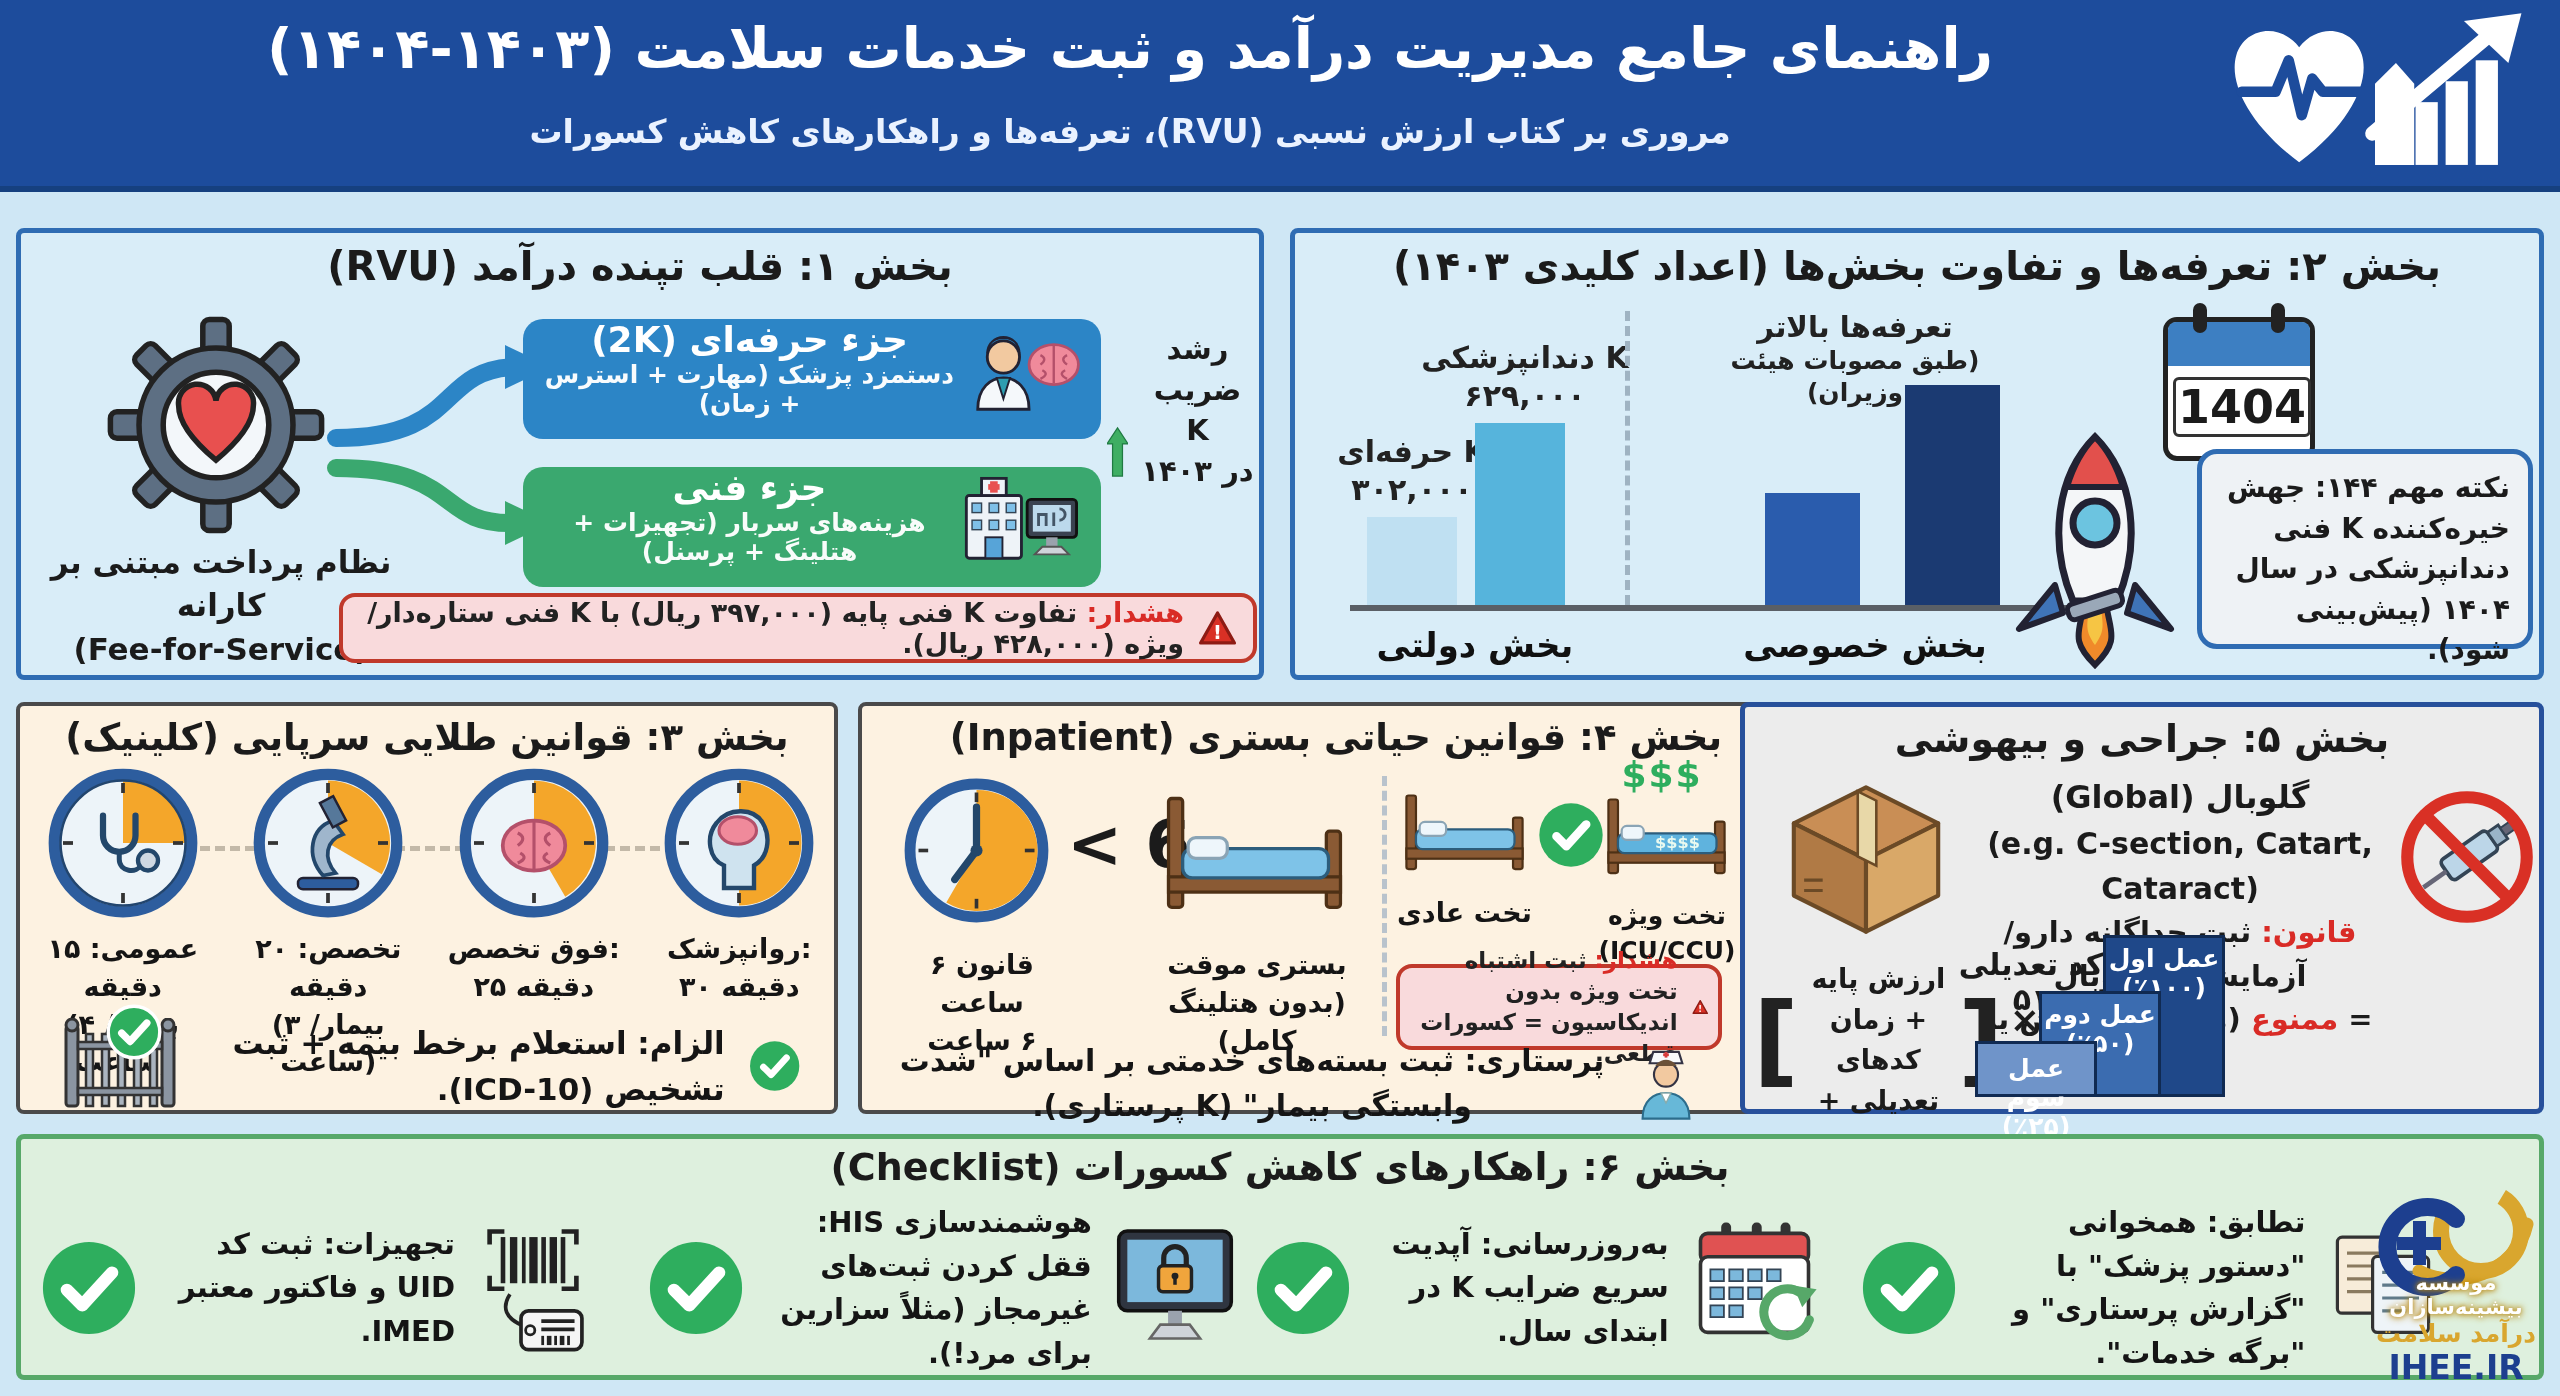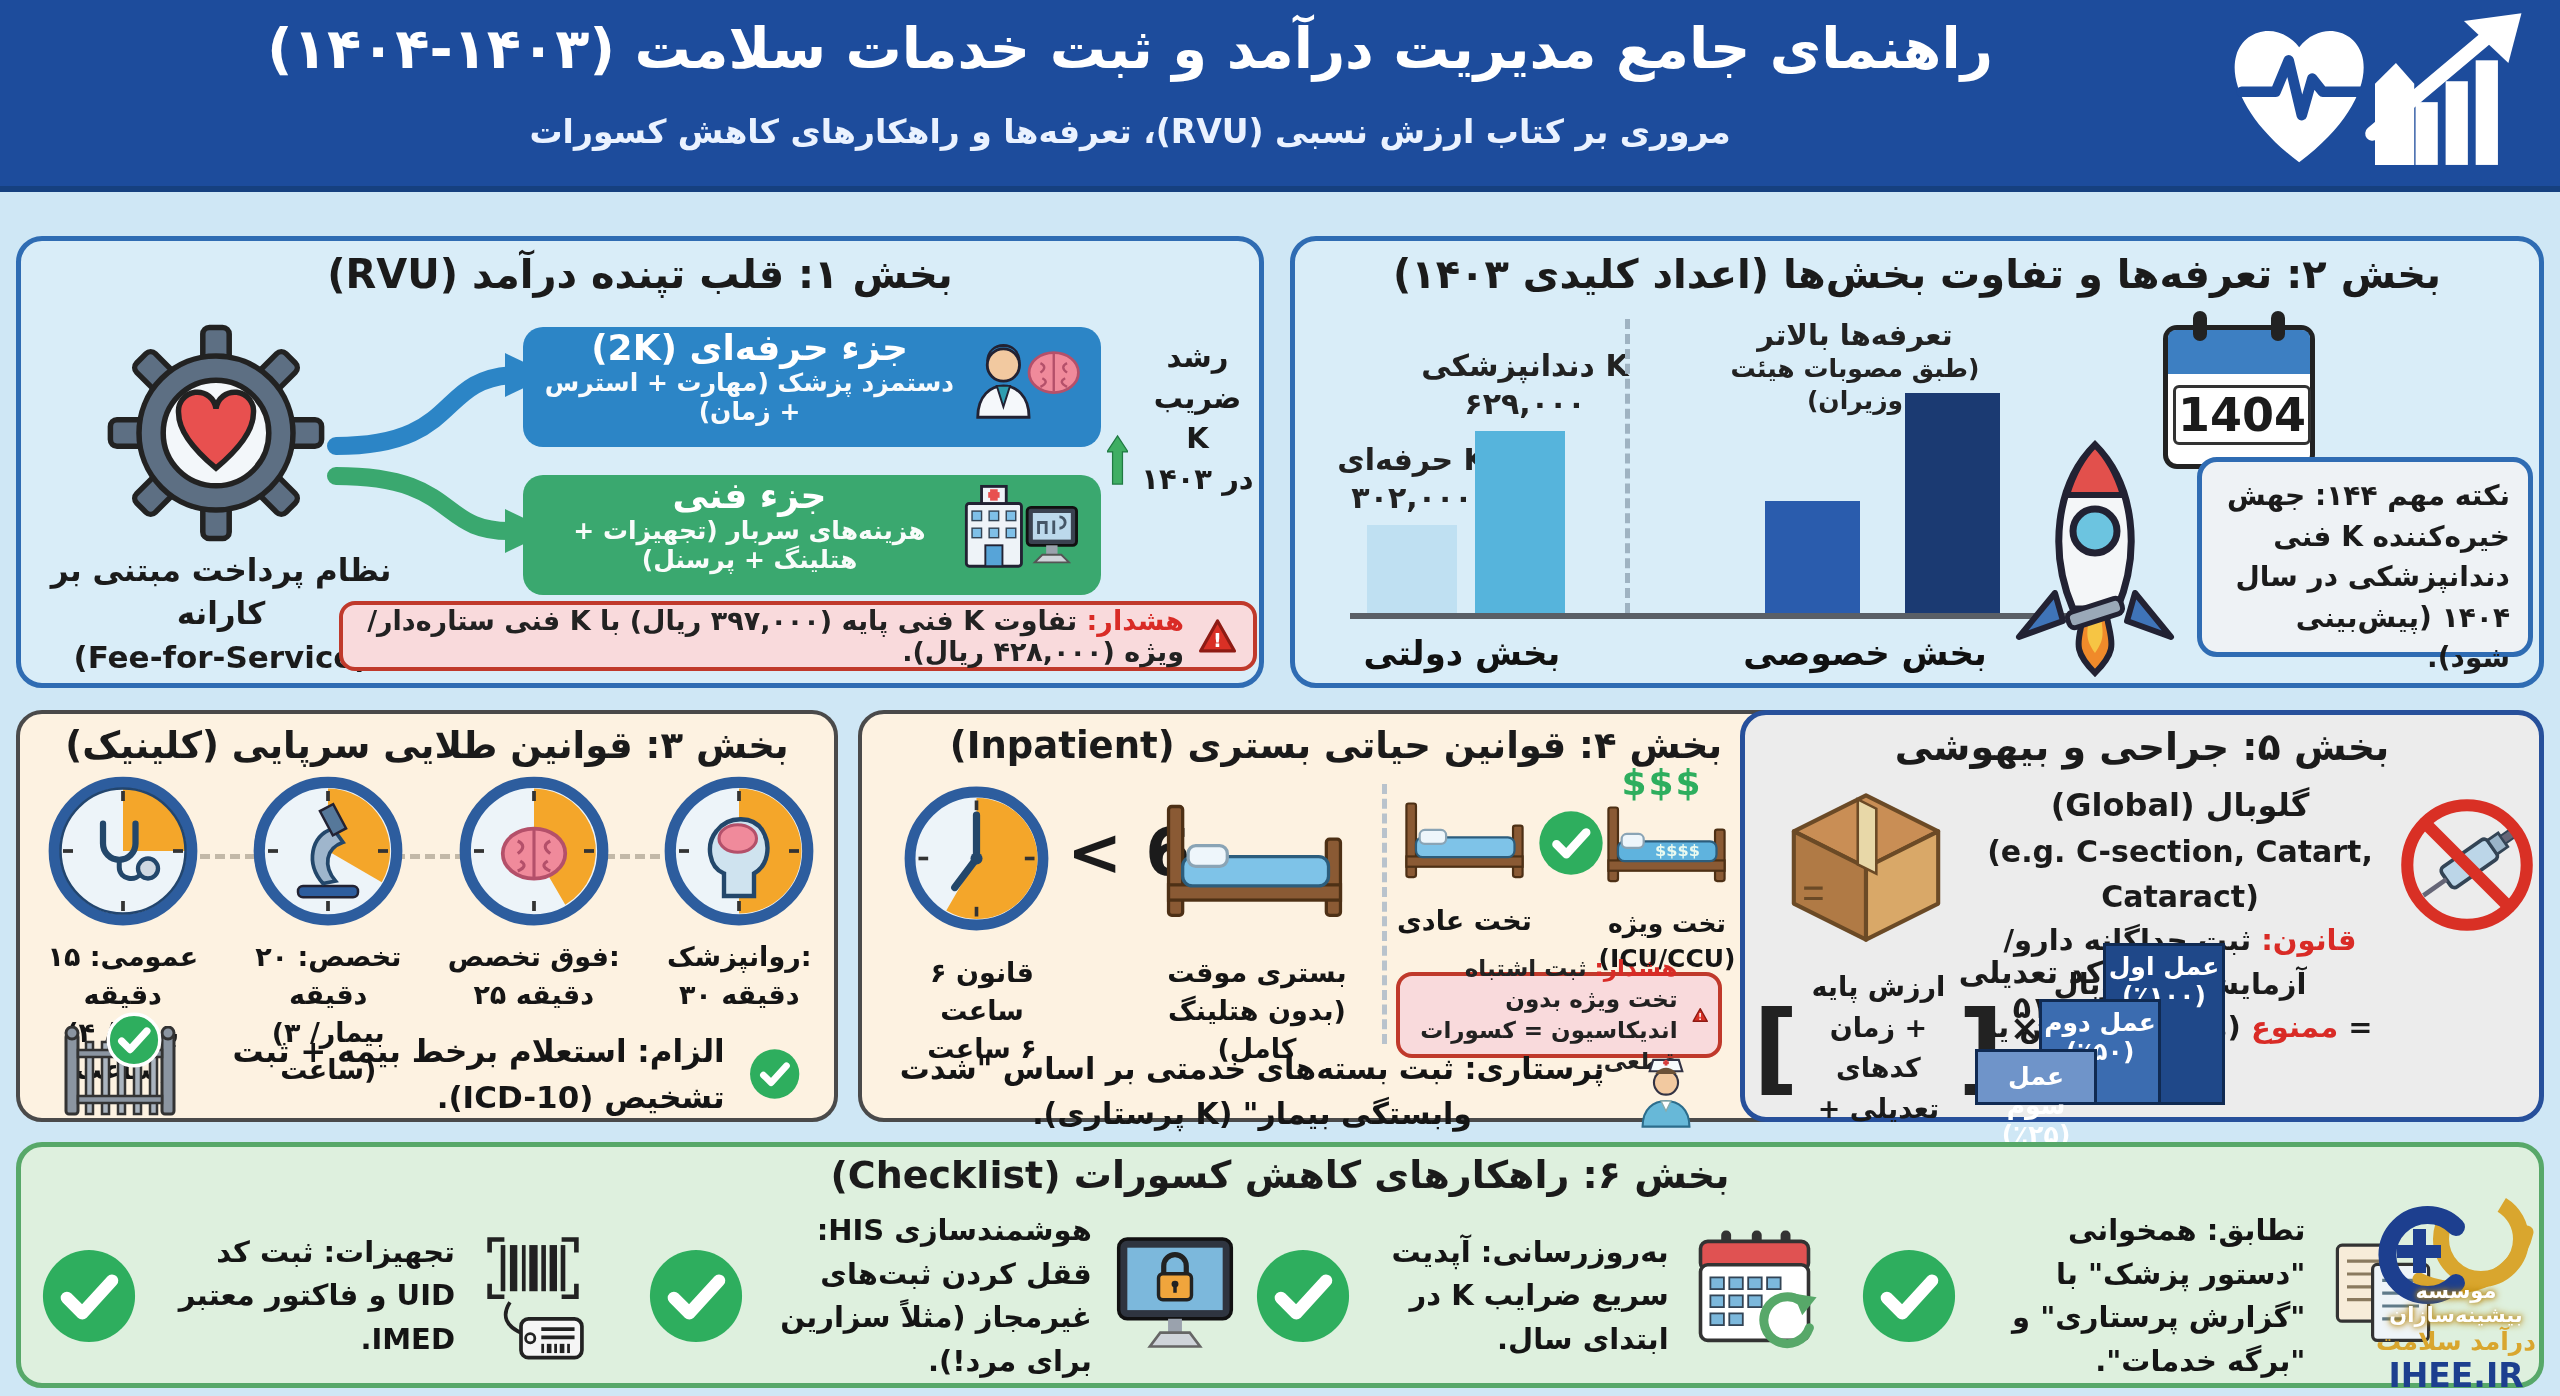--- a/index.html
+++ b/index.html
@@ -1,18 +1,18 @@
 <!DOCTYPE html>
 <html lang="fa" dir="rtl"><head>
 <meta charset="utf-8">
 <style>
   html,body{margin:0;padding:0;background:#cfe7f5;font-family:"DejaVu Sans",sans-serif;}
   #canvas{position:relative;width:2560px;height:1396px;background:#cfe7f5;overflow:hidden;direction:rtl;}
   .abs{position:absolute;}
-  .panel{position:absolute;border-radius:26px;box-sizing:border-box;margin-top:8px;}
+  .panel{position:absolute;border-radius:8px;box-sizing:border-box;}
   .p-blue{background:#d9edf8;border:5px solid #2f6cb3;}
   .p-cream{background:#fdf2e1;border:4px solid #4a4a4a;}
   .p-gray{background:#ececec;border:5px solid #27509b;}
   .p-green{background:#def0de;border:5px solid #57a869;}
   .ptitle{position:absolute;left:0;right:0;top:10px;text-align:center;font-weight:bold;font-size:40px;color:#1b1b1b;}
   .b{font-weight:bold;color:#1b1b1b;}
   .center{text-align:center;}
   .card{position:absolute;border-radius:20px;color:#fff;display:flex;padding:0 18px;box-sizing:border-box;}
   .card .txt{flex:1;text-align:center;}
   .card .t1{font-size:36px;font-weight:bold;}
@@ -169,21 +169,21 @@
       <div>تعرفه‌ها بالاتر</div>
         <div style="font-size:25px;">(طبق مصوبات هیئت وزیران)</div>
     </div>
 
     <div class="bar" style="left:72px;top:284px;width:90px;height:88px;background:#bfe0f2;"></div>
     <div class="bar" style="left:180px;top:190px;width:90px;height:182px;background:#56b4dc;"></div>
     <div class="dashv" style="left:330px;top:78px;height:294px;"></div>
     <div class="bar" style="left:470px;top:260px;width:95px;height:112px;background:#2a5cad;"></div>
     <div class="bar" style="left:610px;top:152px;width:95px;height:220px;background:#1b3a72;"></div>
     <div class="abs" style="left:55px;top:372px;width:760px;height:6px;background:#5a5f66;"></div>
-    <div class="xlab" style="left:47px;top:392px;width:240px;">بخش دولتی</div>
+    <div class="xlab" style="left:60px;top:392px;width:240px;">بخش دولتی</div>
     <div class="xlab" style="left:430px;top:392px;width:280px;">بخش خصوصی</div>
 
     <div class="abs" style="left:868px;top:70px;width:152px;height:158px;">
       <div class="abs" style="left:0;top:14px;width:152px;height:144px;background:#fff;border:5px solid #222;border-radius:14px;box-sizing:border-box;"></div>
       <div class="abs" style="left:5px;top:19px;width:142px;height:44px;background:#3d7fc2;border-radius:8px 8px 0 0;"></div>
       <div class="abs" style="left:30px;top:0;width:14px;height:30px;background:#222;border-radius:7px;"></div>
       <div class="abs" style="left:108px;top:0;width:14px;height:30px;background:#222;border-radius:7px;"></div>
       <div class="abs b center" style="left:10px;top:74px;width:132px;font-size:46px;direction:ltr;border:3px solid #333;border-radius:6px;">1404</div>
     </div>
 

